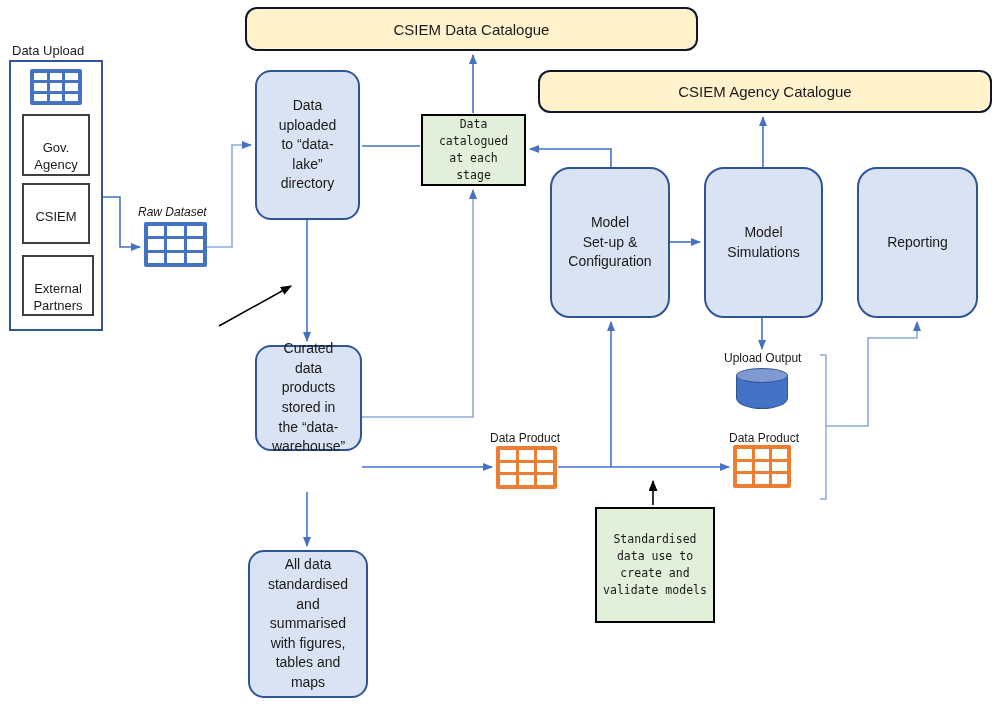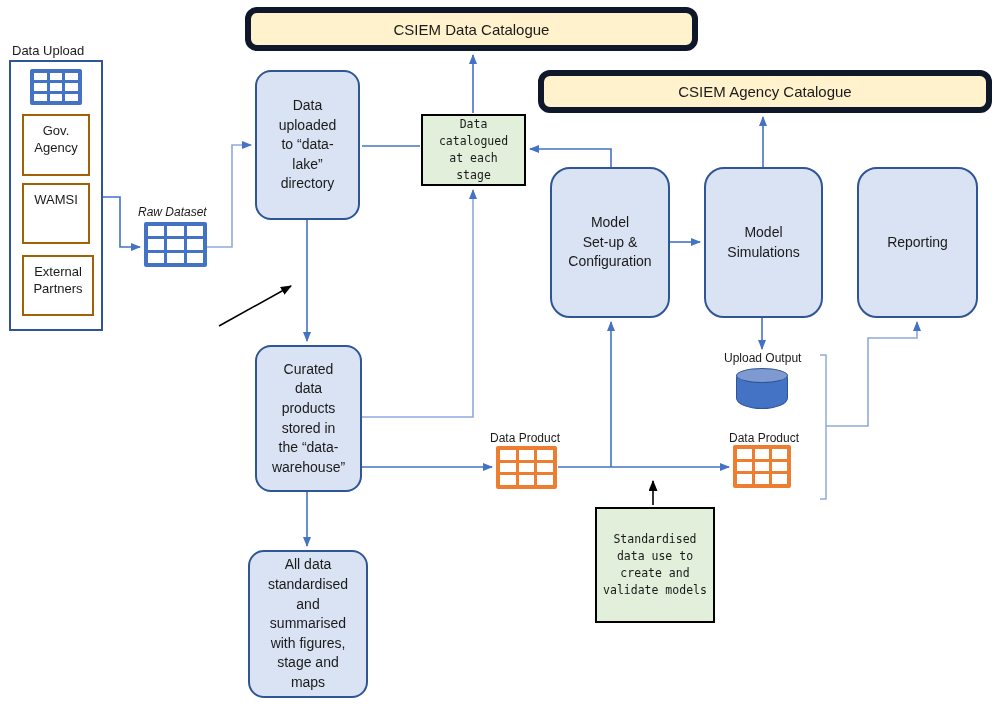--- a/index.html
+++ b/index.html
@@ -10,29 +10,29 @@
   .abs{position:absolute;box-sizing:border-box;}
   .node{
     display:flex;align-items:center;justify-content:center;text-align:center;
     white-space:pre-line;line-height:1.4;z-index:3;
   }
   .bluebox{
     background:#dae3f3;border:2px solid #2f5597;border-radius:16px;font-size:14px;
   }
   .biground{border-radius:20px;}
   .cream{
-    background:#fff2cc;border:6px solid #0f172a;border-radius:12px;font-size:15px;
+    background:#fff2cc;border:2px solid #0f172a;border-radius:12px;font-size:15px;
   }
   .greenbox{
     background:#e2efda;border:2px solid #000;font-family:"DejaVu Sans Mono",monospace;
     font-size:11.5px;line-height:1.5;
   }
-  .whitebox{background:#fff;border:2px solid #a16207;font-size:13px;line-height:1.3;
+  .whitebox{background:#fff;border:2px solid #404040;font-size:13px;line-height:1.3;
     display:flex;justify-content:center;text-align:center;white-space:pre-line;z-index:3;
-    align-items:flex-start;padding-top:7px;}
+    align-items:flex-start;padding-top:24px;}
   .container-box{background:#fff;border:2px solid #2f5597;z-index:2;}
   .lbl{font-size:12px;text-align:left;z-index:3;line-height:1.2;}
   .ticon{display:grid;grid-template-columns:repeat(3,1fr);grid-template-rows:repeat(3,1fr);
     gap:3px;padding:4px;border-radius:2px;z-index:3;}
   .ticon i{background:#fff;display:block;}
   .ticon.blue{background:#4472c4;}
   .ticon.orange{background:#ed7d31;}
   .cyl-body{background:#4472c4;border:1.5px solid #2f5597;
     border-radius:6px 6px 26px 26px / 4px 4px 11px 11px;z-index:3;}
   .cyl-top{background:#7f9ad1;border:1.5px solid #2f5597;border-radius:50%;z-index:4;}
@@ -86,21 +86,21 @@
       <i></i>
       <i></i>
       <i></i>
       <i></i>
       <i></i>
       <i></i>
   </div>
 
   <div class="abs whitebox" style="left:22px;top:114px;width:68px;height:62px;">Gov.
 Agency</div>
-  <div class="abs whitebox" style="left:22px;top:183px;width:68px;height:61px;">WAMSI</div>
+  <div class="abs whitebox" style="left:22px;top:183px;width:68px;height:61px;">CSIEM</div>
   <div class="abs whitebox" style="left:22px;top:255px;width:72px;height:61px;">External
 Partners</div>
 
   <div class="abs lbl" style="left:138px;top:205px;width:74px;font-style:italic;">Raw Dataset</div>
   <div class="abs ticon blue" style="left:144px;top:222px;width:63px;height:45px;">
     <i></i>
       <i></i>
       <i></i>
       <i></i>
       <i></i>
@@ -118,33 +118,33 @@
 to “data-
 lake”
 directory</div>
 
   <div class="abs node greenbox" style="left:421px;top:114px;width:105px;height:72px;">Data
 catalogued
 at each
 stage</div>
 
 
-  <div class="abs node bluebox" style="left:255px;top:345px;width:107px;height:147px;">Curated
+  <div class="abs node bluebox" style="left:255px;top:345px;width:107px;height:106px;">Curated
 data
 products
 stored in
 the “data-
 warehouse”</div>
 
   <div class="abs node bluebox" style="left:248px;top:550px;width:120px;height:148px;">All data
 standardised
 and
 summarised
 with figures,
-stage and
+tables and
 maps</div>
 
   <div class="abs node bluebox biground" style="left:550px;top:167px;width:120px;height:151px;">Model
 Set-up &amp;
 Configuration</div>
   <div class="abs node bluebox biground" style="left:704px;top:167px;width:119px;height:151px;">Model
 Simulations</div>
   <div class="abs node bluebox biground" style="left:857px;top:167px;width:121px;height:151px;">Reporting</div>
 
   <div class="abs lbl" style="left:724px;top:351px;width:80px;">Upload Output</div>

